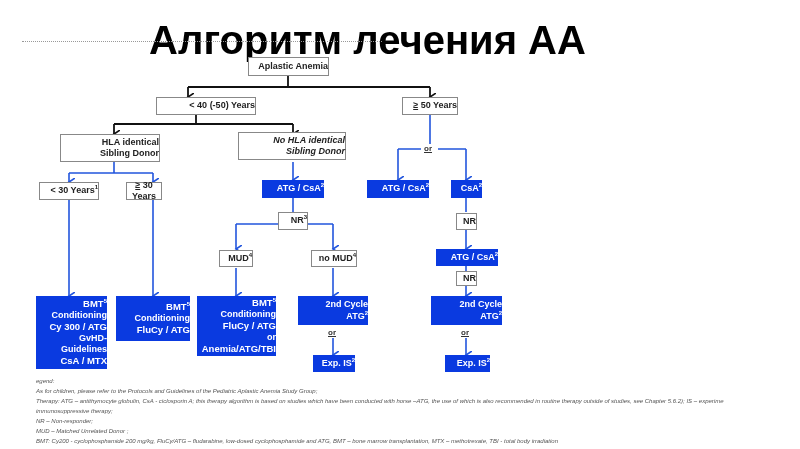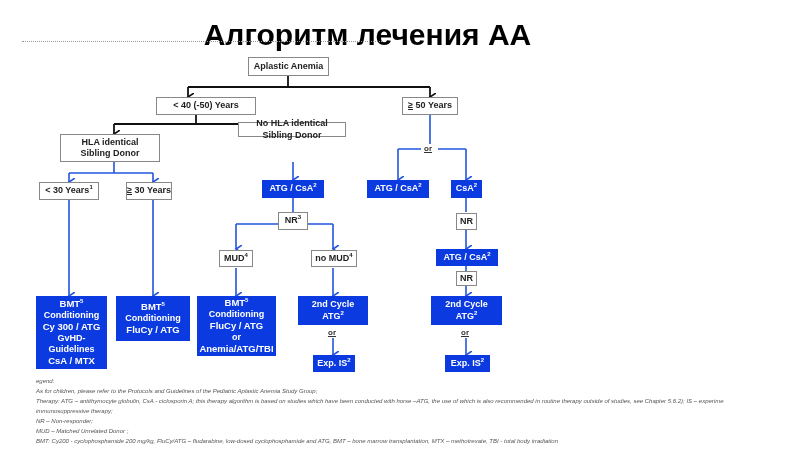--- a/index.html
+++ b/index.html
@@ -1,20 +1,20 @@
 <!DOCTYPE html>
 <html><head>
 <meta charset="utf-8">
 <style>
   html,body{margin:0;padding:0;background:#fff;}
   body{width:800px;height:449px;position:relative;overflow:hidden;font-family:"Liberation Sans",sans-serif;}
-  .title{position:absolute;left:0;width:735px;top:18px;text-align:center;font-size:30px;font-weight:bold;color:#000;letter-spacing:0;}
+  .title{position:absolute;left:0;width:735px;top:18px;text-align:center;font-size:40px;font-weight:bold;color:#000;letter-spacing:0;}
   .caption{position:absolute;left:22px;top:41px;width:360px;height:2px;border-top:1px dotted #999;}
   svg.lines{position:absolute;left:0;top:0;}
-  .box{position:absolute;box-sizing:border-box;display:flex;flex-direction:column;align-items:center;justify-content:center;text-align:center;font-size:9px;font-weight:bold;line-height:1.25;}
+  .box{position:absolute;box-sizing:border-box;display:flex;flex-direction:column;align-items:flex-end;justify-content:center;text-align:center;font-size:9px;font-weight:bold;line-height:1.25;}
   .w{background:#fff;border:1px solid #888;color:#222;}
   .b{background:#0a3ae0;color:#fff;border:none;}
   .b .big{font-size:9.5px;}
   sup{font-size:6px;vertical-align:super;line-height:0;}
   .or{position:absolute;font-size:8px;font-weight:bold;color:#333;text-decoration:underline;background:#fff;padding:0 3px;}
   .legend{position:absolute;left:36px;top:376px;font-size:6px;font-style:italic;color:#555;line-height:10px;}
   .legend div{white-space:nowrap;}
   .ul{text-decoration:underline;}
 </style>
 </head>
@@ -71,28 +71,28 @@
 <div class="box w" style="left:156px;top:97px;width:100px;height:18px;">
     <span>&lt; 40 (-50) Years</span>
   </div>
 <div class="box w" style="left:402px;top:97px;width:56px;height:18px;">
     <span><span class="ul">≥</span><span> 50 Years</span></span>
   </div>
 <div class="box w" style="left:60px;top:134px;width:100px;height:28px;">
     <span>HLA identical</span>
     <span>Sibling Donor</span>
   </div>
-<div class="box w" style="left:238px;top:122px;width:108px;height:15px;">
+<div class="box w" style="left:238px;top:132px;width:108px;height:28px;font-style:italic;">
     <span>No HLA identical</span>
     <span>Sibling Donor</span>
   </div>
 <div class="box w" style="left:39px;top:182px;width:60px;height:18px;">
     <span><span>&lt; 30 Years</span><sup>1</sup></span>
   </div>
-<div class="box w" style="left:126px;top:182px;width:46px;height:18px;">
+<div class="box w" style="left:126px;top:182px;width:36px;height:18px;">
     <span><span class="ul">≥</span><span> 30 Years</span></span>
   </div>
 <div class="box w" style="left:278px;top:212px;width:30px;height:18px;">
     <span><span>NR</span><sup>3</sup></span>
   </div>
 <div class="box w" style="left:219px;top:250px;width:34px;height:17px;">
     <span><span>MUD</span><sup>4</sup></span>
   </div>
 <div class="box w" style="left:311px;top:250px;width:46px;height:17px;">
     <span><span>no MUD</span><sup>4</sup></span>

